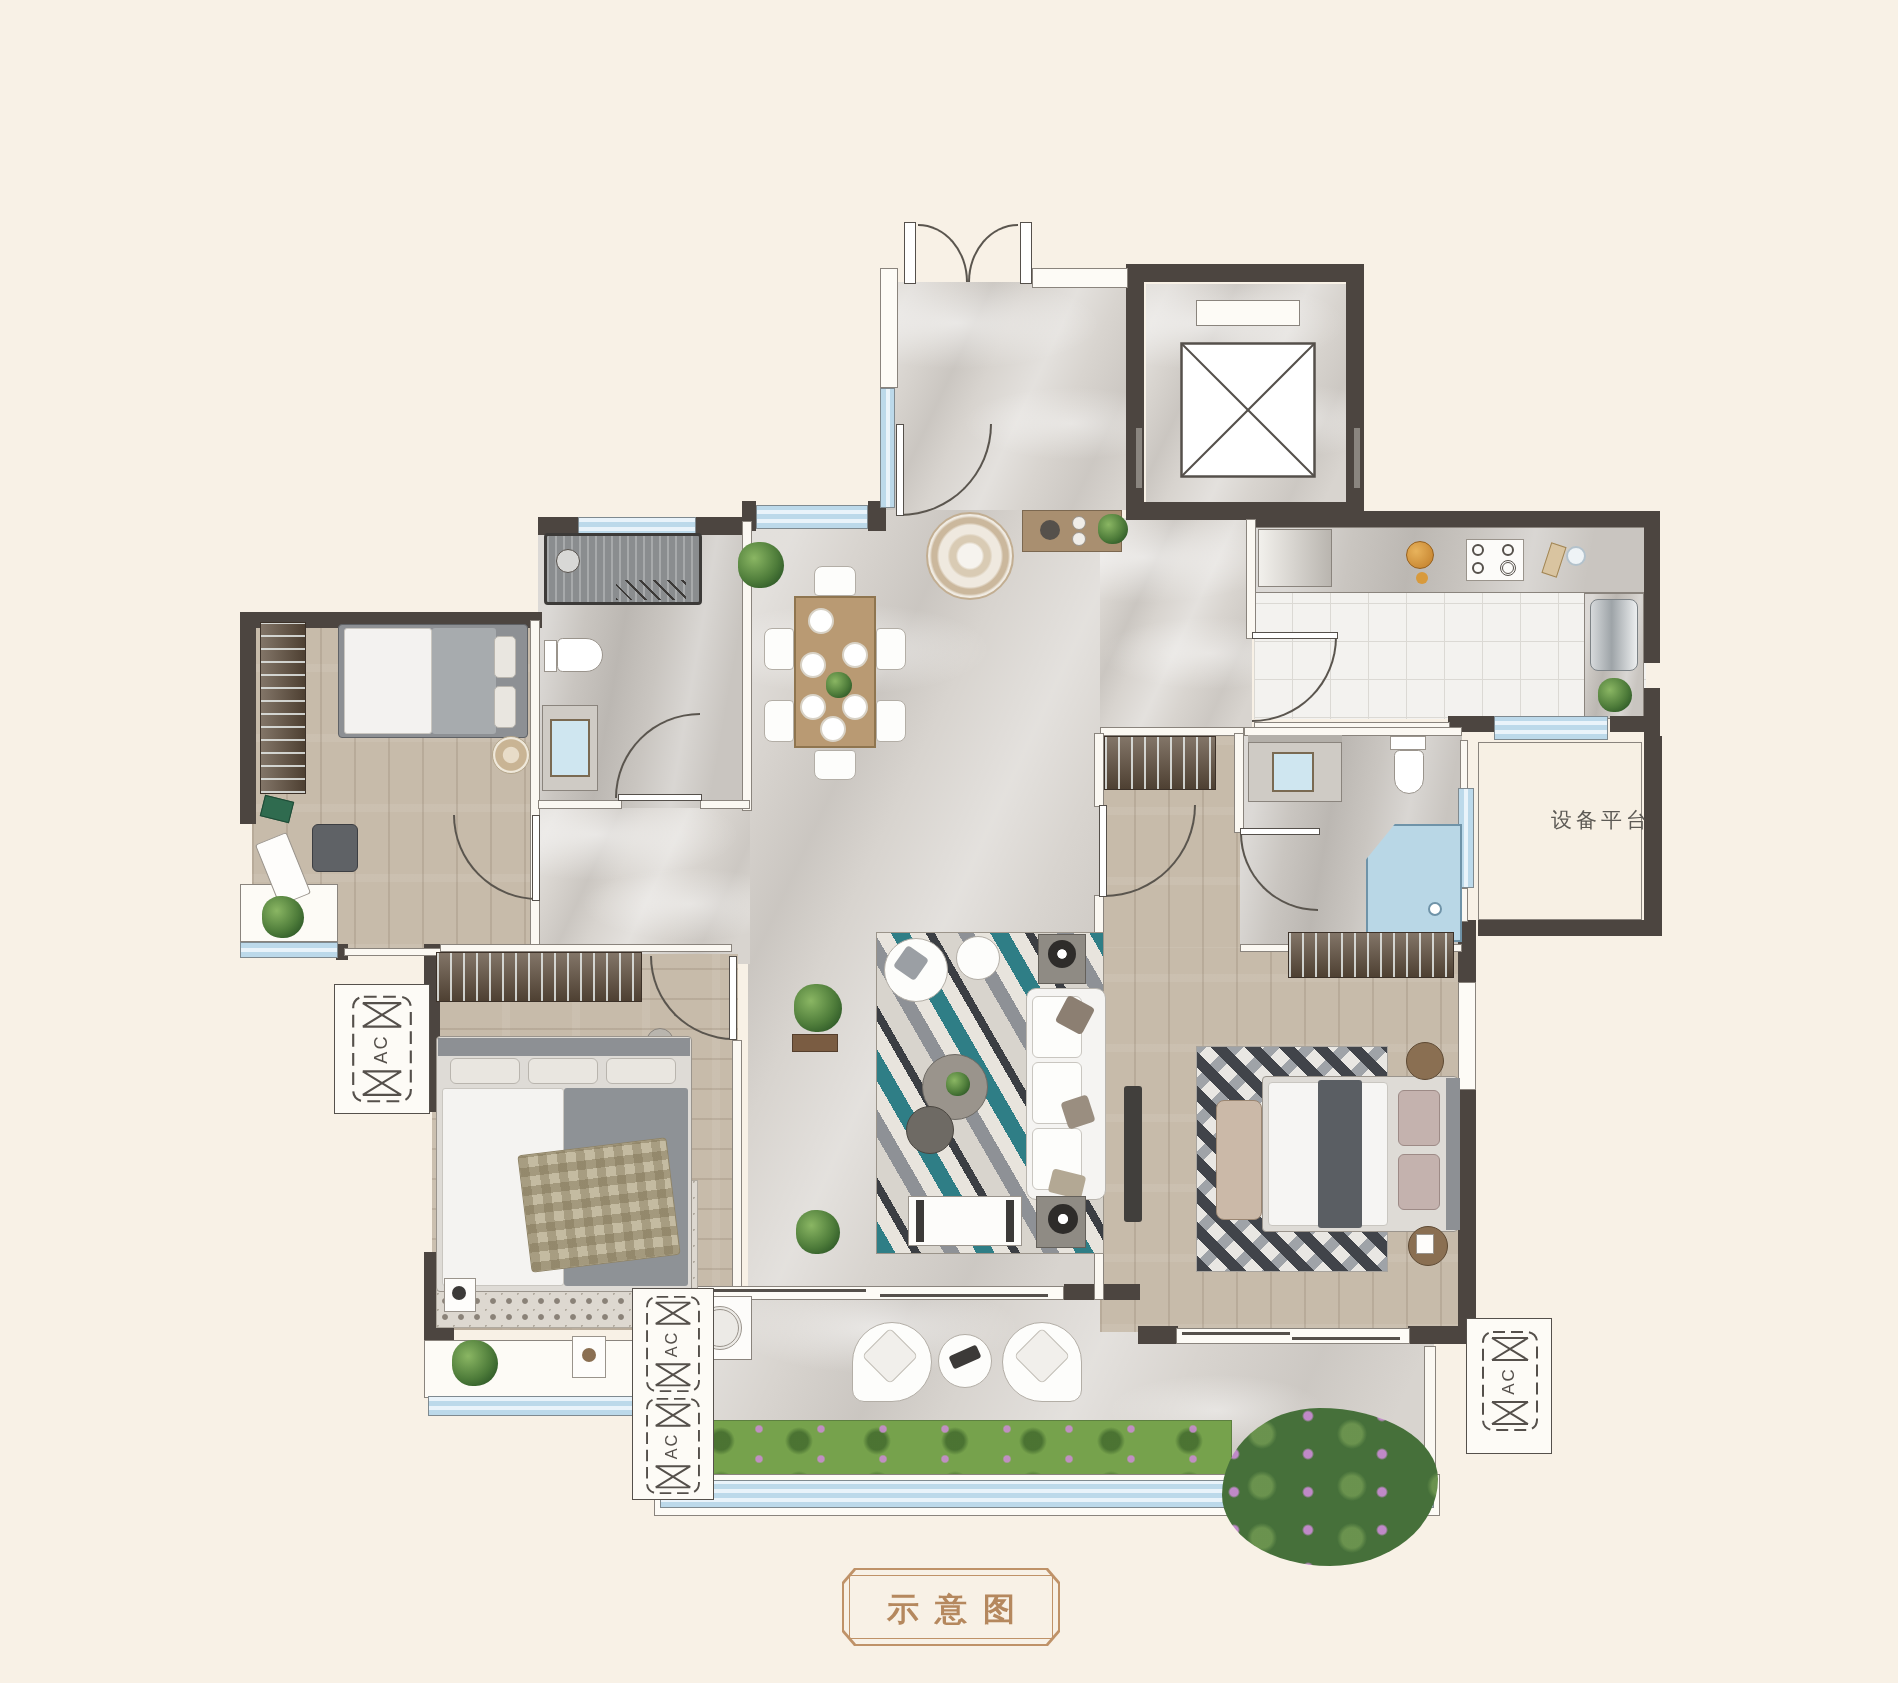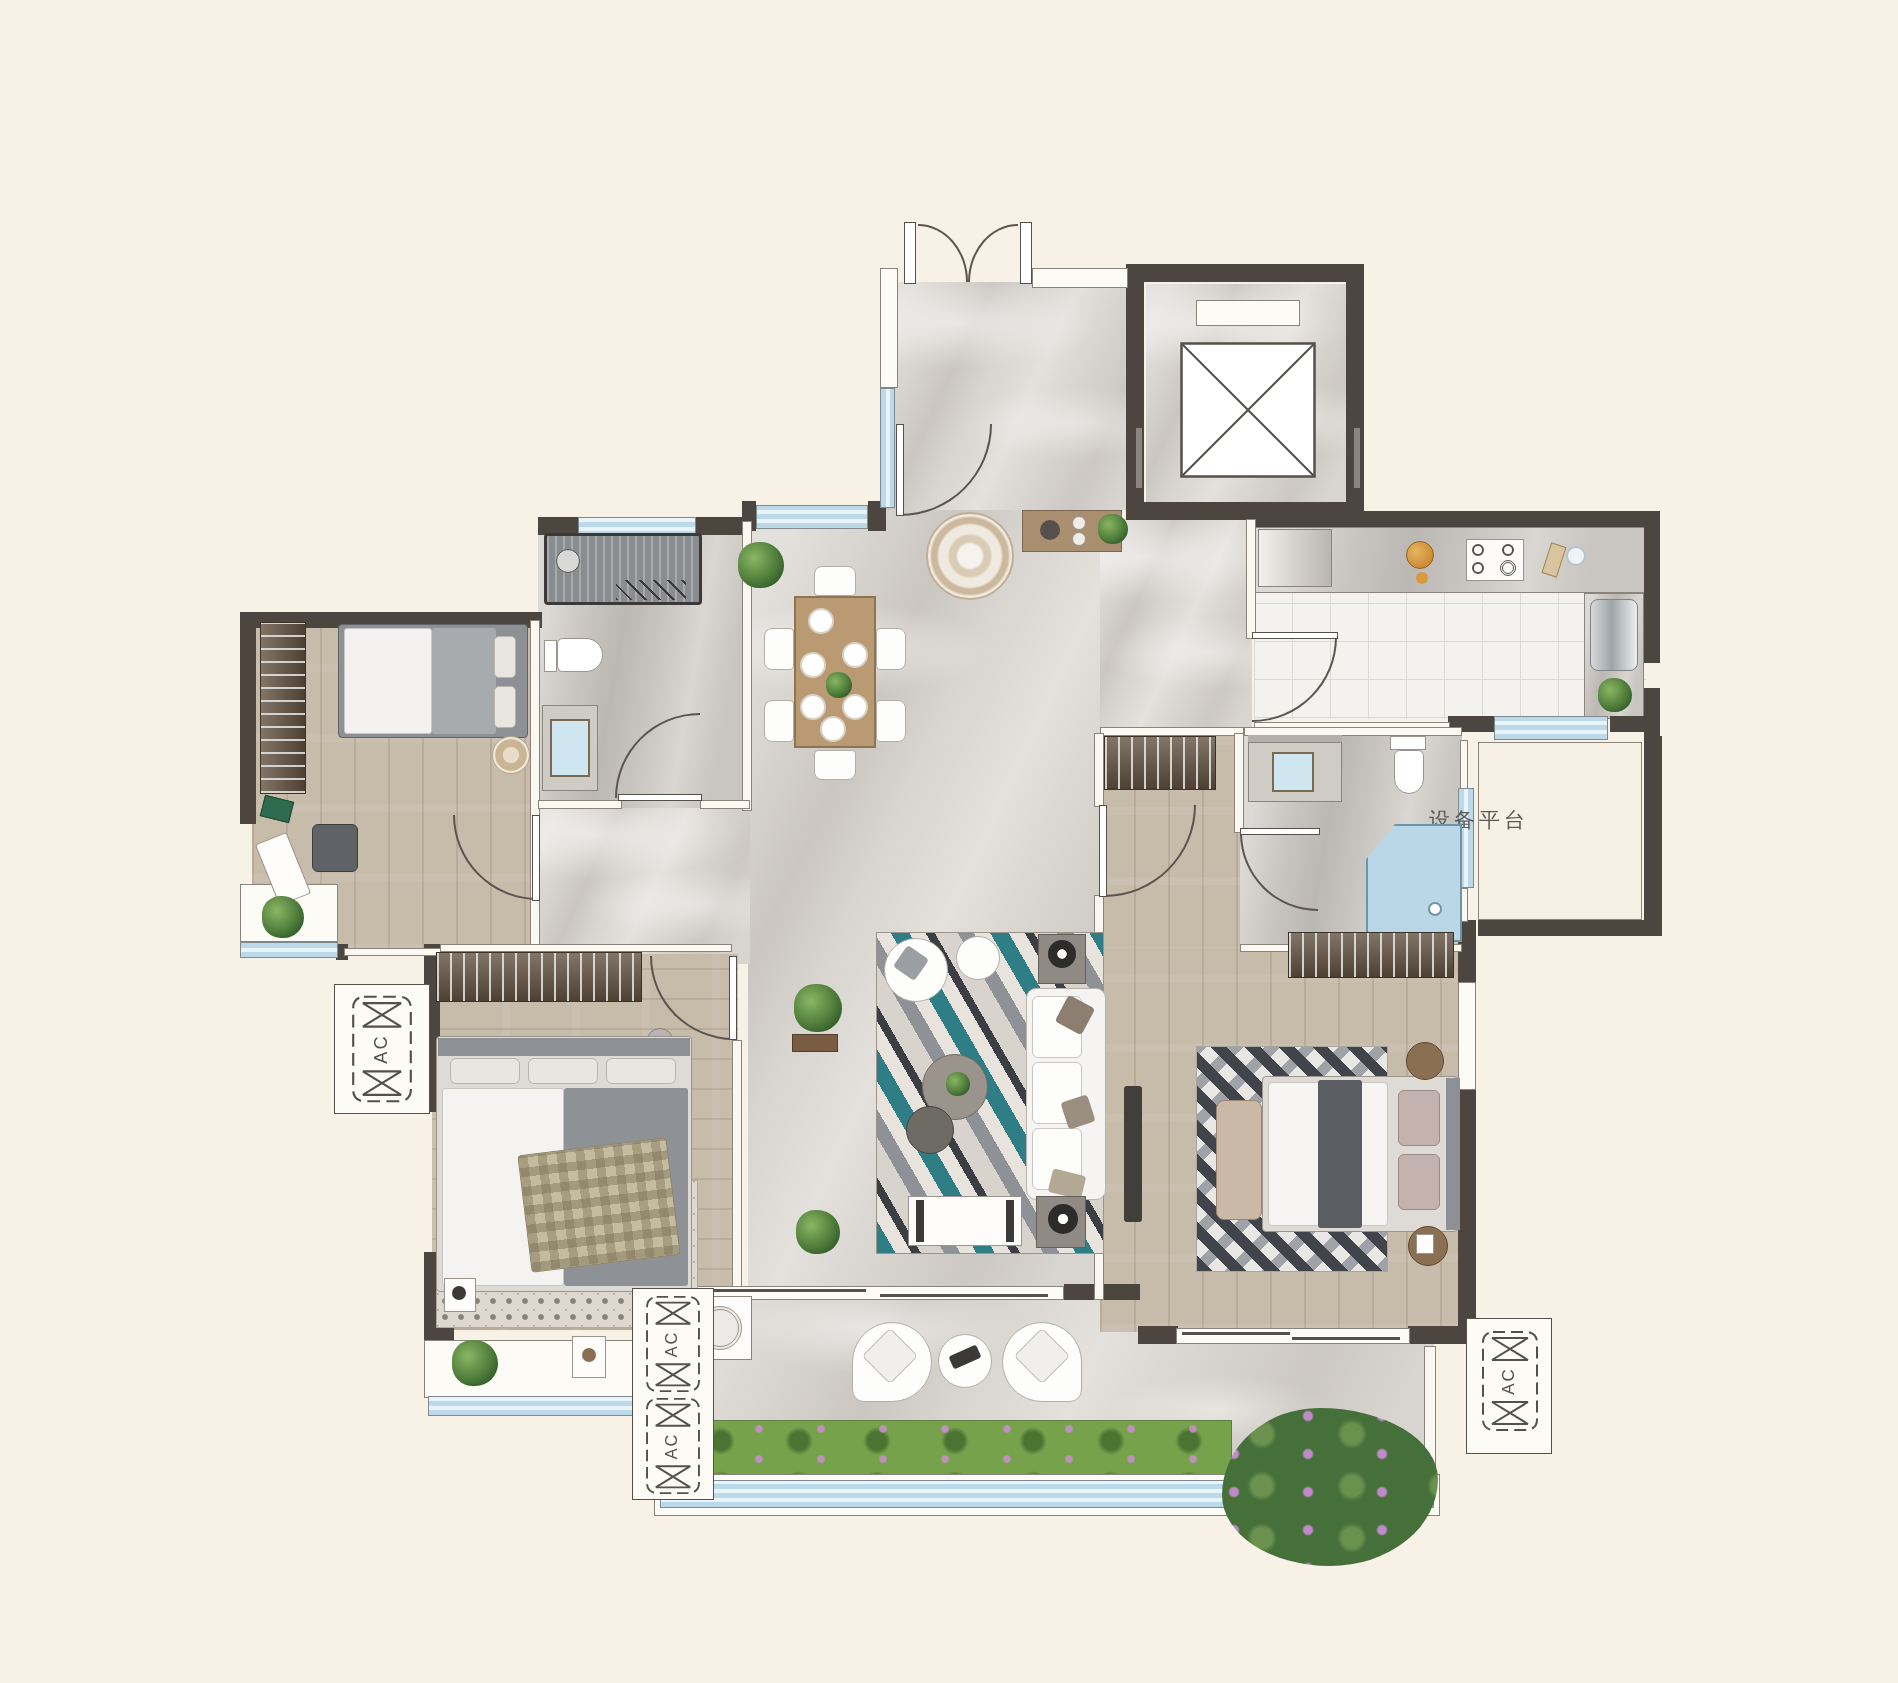--- a/index.html
+++ b/index.html
@@ -237,21 +237,21 @@
   <div class="a" style="left:1466px;top:539px;width:58px;height:42px;background:#fcfbf9;border:1px solid #9a948c"></div>
   <div class="a circle" style="left:1472px;top:544px;width:12px;height:12px;border:2px solid #55504b"></div>
   <div class="a circle" style="left:1502px;top:544px;width:12px;height:12px;border:2px solid #55504b"></div>
   <div class="a circle" style="left:1472px;top:562px;width:12px;height:12px;border:2px solid #55504b"></div>
   <div class="a circle" style="left:1500px;top:560px;width:16px;height:16px;border:3px double #55504b"></div>
   <div class="a" style="left:1546px;top:544px;width:16px;height:32px;background:#d9c4a0;border:1px solid #a08555;transform:rotate(18deg)"></div>
   <div class="a circle" style="left:1566px;top:546px;width:20px;height:20px;background:#eef3f6;border:2px solid #b3c2cc"></div>
   <div class="a" style="left:1590px;top:599px;width:48px;height:72px;background:linear-gradient(90deg,#d6d9db,#9ea4a8 45%,#eceeef);border:1px solid #7d8387;border-radius:8px"></div>
   <div class="a plant" style="left:1598px;top:678px;width:34px;height:34px"></div>
 
-  <div class="a txt-platform" style="left:1404px;top:806px;width:150px;height:26px">设备平台</div>
+  <div class="a txt-platform" style="left:1526px;top:806px;width:150px;height:26px">设备平台</div>
 
   <div class="a wrd-h" style="left:1104px;top:736px;width:112px;height:54px"></div>
   <div class="a" style="left:1248px;top:735px;width:94px;height:7px;background:#b3afa9"></div>
   <div class="a" style="left:1248px;top:742px;width:94px;height:60px;background:#cfcbc5;border:1px solid #8a847d"></div>
   <div class="a" style="left:1272px;top:752px;width:42px;height:40px;background:#cfe6f0;border:2px solid #7a6a52"></div>
   <div class="a" style="left:1390px;top:736px;width:36px;height:14px;background:#fff;border:1px solid #9a948c"></div>
   <div class="a" style="left:1394px;top:750px;width:30px;height:44px;background:#fff;border:1px solid #9a948c;border-radius:6px 6px 16px 16px"></div>
   <div class="a" style="left:1366px;top:824px;width:96px;height:118px;background:#b9d7e6;border:2px solid #6f93a8;clip-path:polygon(0 30%,30% 0,100% 0,100% 100%,0 100%)"></div>
   <div class="a circle" style="left:1428px;top:902px;width:14px;height:14px;background:#fff;border:2px solid #6f93a8"></div>
 
@@ -345,14 +345,19 @@
   </svg>
 
   <div class="a ac-frame" style="left:1466px;top:1318px;width:86px;height:136px"></div>
   <svg class="a" style="left:1480px;top:1326px" width="60" height="110" viewBox="0 0 60 104">
     <rect x="3" y="3" width="54" height="98" rx="10" fill="#fdfbf6" stroke="#55504b" stroke-width="2" stroke-dasharray="12 6"></rect>
     <path d="M12 9 L48 31 M48 9 L12 31 M12 9 H48 M12 31 H48" fill="none" stroke="#55504b" stroke-width="2"></path>
     <path d="M12 73 L48 95 M48 73 L12 95 M12 73 H48 M12 95 H48" fill="none" stroke="#55504b" stroke-width="2"></path>
     <text x="30" y="52" transform="rotate(-90 30 52)" font-size="17" fill="#55504b" text-anchor="middle" dominant-baseline="middle" letter-spacing="2">AC</text>
   </svg>
 
+  <div class="a caption-clip" style="left:842px;top:1568px;width:218px;height:78px;background:#bf9268">
+    <div class="a caption-clip" style="left:2px;top:2px;width:214px;height:74px;background:#f8f1e6"></div>
+    <div class="a" style="left:7px;top:7px;width:204px;height:64px;border:1.5px solid #bf9268"></div>
+    <div class="a" style="left:0;top:20px;width:100%;text-align:center;font-size:32px;font-weight:bold;color:#b5885e;letter-spacing:16px;text-indent:16px;font-family:'DejaVu Serif','Liberation Serif',serif">示意图</div>
+  </div>
 
 </div>
 
 </body></html>

